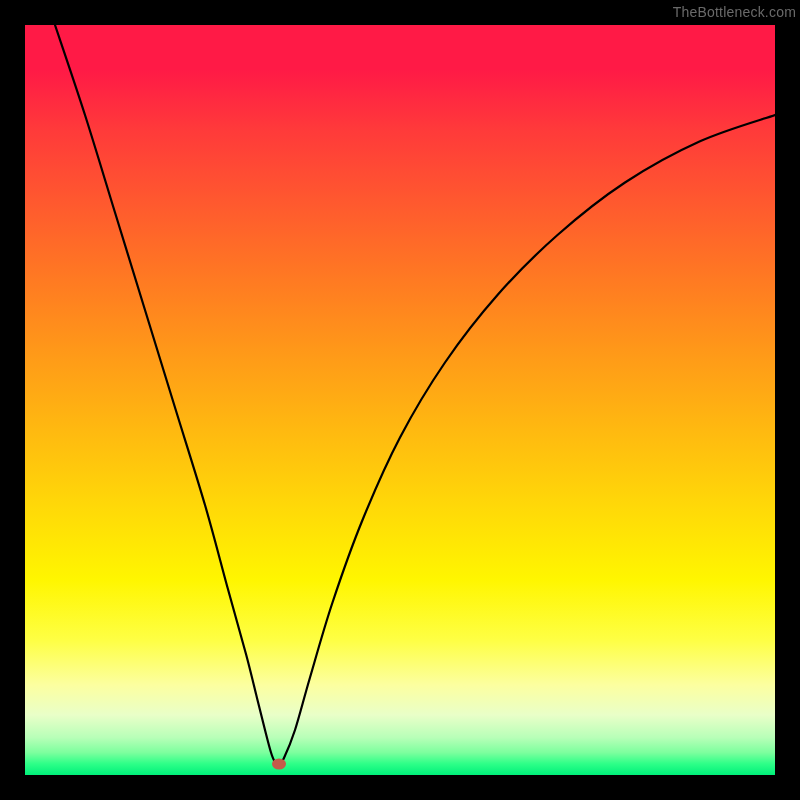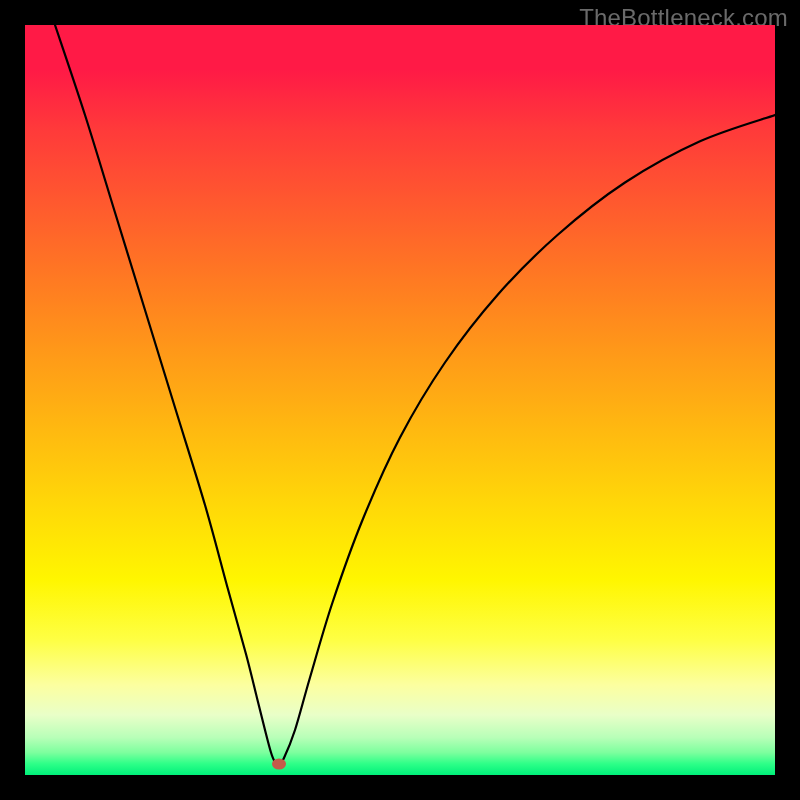--- a/index.html
+++ b/index.html
@@ -13,22 +13,22 @@
   }
   .frame {
     position: relative;
     width: 800px;
     height: 800px;
     background: #000000;
   }
   .watermark {
     position: absolute;
     top: 4px;
-    right: 12px;
-    font-size: 24px;
+    right: 4px;
+    font-size: 14px;
     font-weight: 400;
     color: #6a6a6a;
     letter-spacing: 0.2px;
   }
   .plot-area {
     position: absolute;
     left: 25px;
     top: 25px;
     width: 750px;
     height: 750px;

